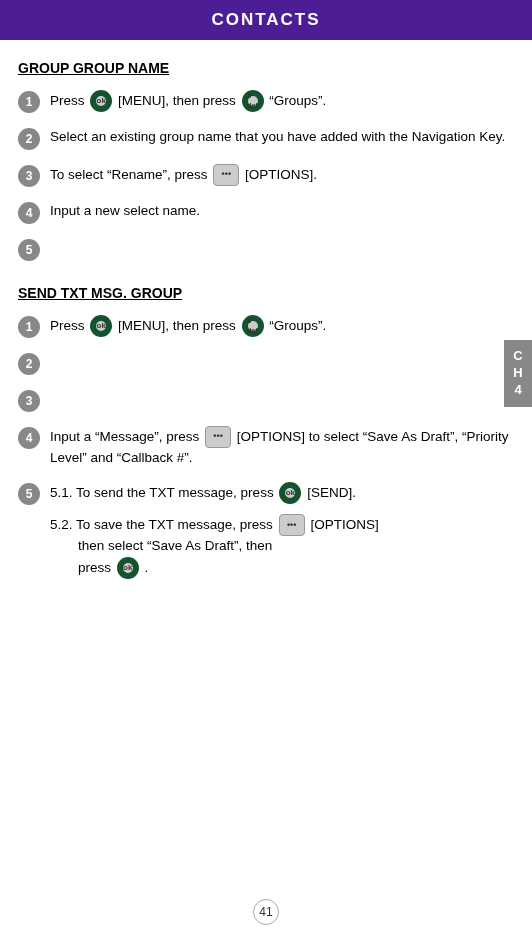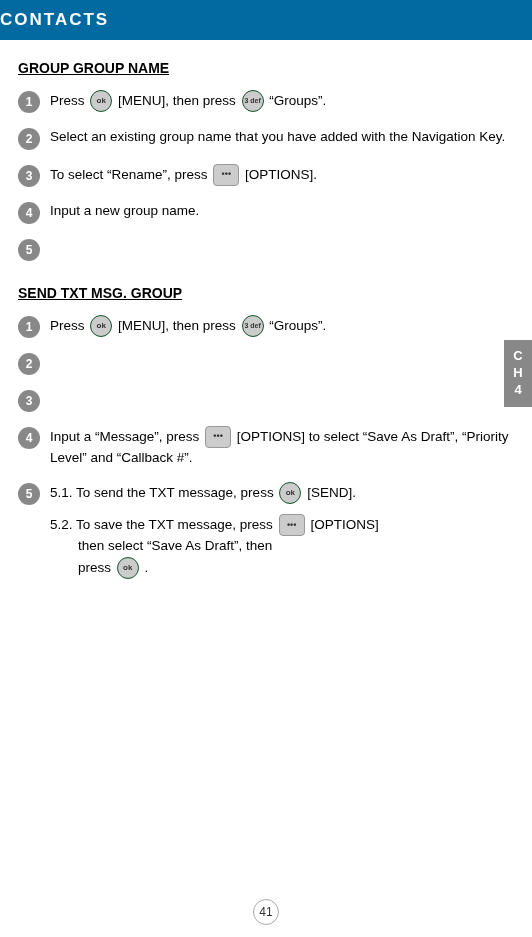--- a/index.html
+++ b/index.html
@@ -8,22 +8,22 @@
       min-height: 937px;
       background: #ffffff;
       font-family: Arial, sans-serif;
       font-size: 14px;
       color: #000;
       position: relative;
     }
 
     
     .header {
-      background: #0369a1;
-      text-align: left;
+      background: #4c1d95;
+      text-align: center;
       padding: 10px 0;
       letter-spacing: 2px;
     }
     .header span {
       color: #fff;
       font-size: 17px;
       font-weight: bold;
     }
 
     
@@ -77,21 +77,21 @@
       justify-content: center;
       width: 22px;
       height: 22px;
       background: #ccc;
       border-radius: 50%;
       font-size: 9px;
       font-weight: bold;
       vertical-align: middle;
       margin: 0 2px;
       color: #333;
-      border: 1px solid #14532d;
+      border: 6px solid #14532d;
     }
     .btn-icon-rect {
       display: inline-flex;
       align-items: center;
       justify-content: center;
       width: 26px;
       height: 22px;
       background: #ccc;
       border-radius: 4px;
       font-size: 9px;
@@ -174,21 +174,21 @@
 
       <li class="step">
         <span class="step-num">3</span>
         <span class="step-text">
           To select “Rename”, press <span class="btn-icon-rect">•••</span> [OPTIONS].
         </span>
       </li>
 
       <li class="step">
         <span class="step-num">4</span>
-        <span class="step-text">Input a new group name.</span>
+        <span class="step-text">Input a new select name.</span>
       </li>
 
       <li class="step">
         <span class="step-num">5</span>
       </li>
 
     </ul>
   </div>
 
   <div>

